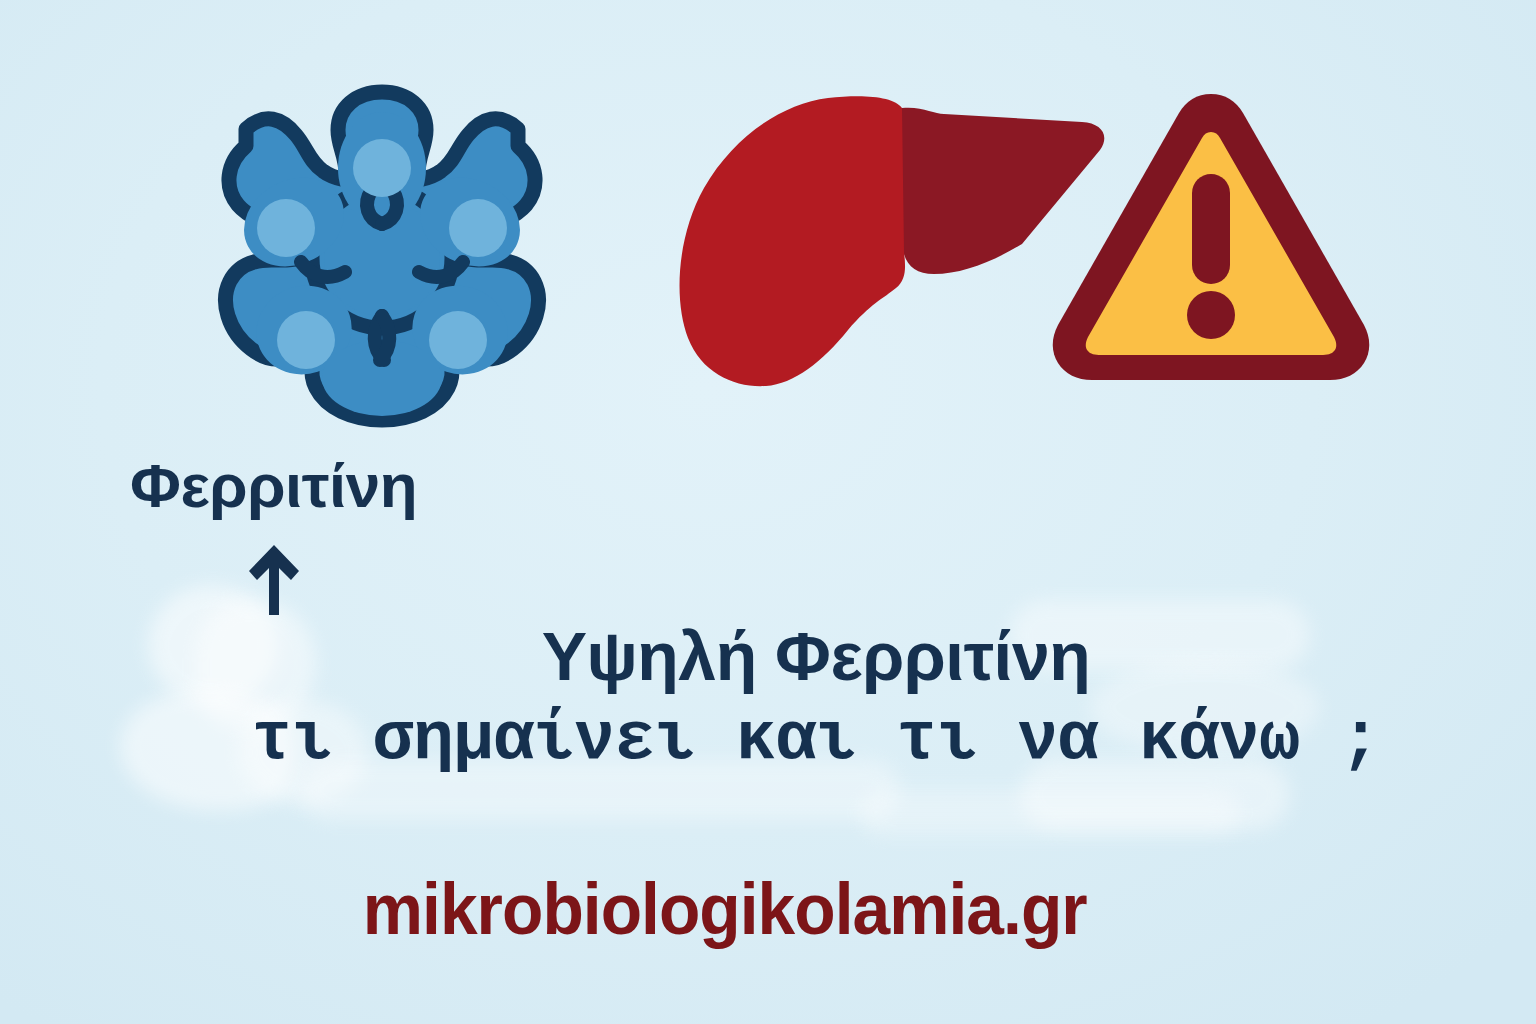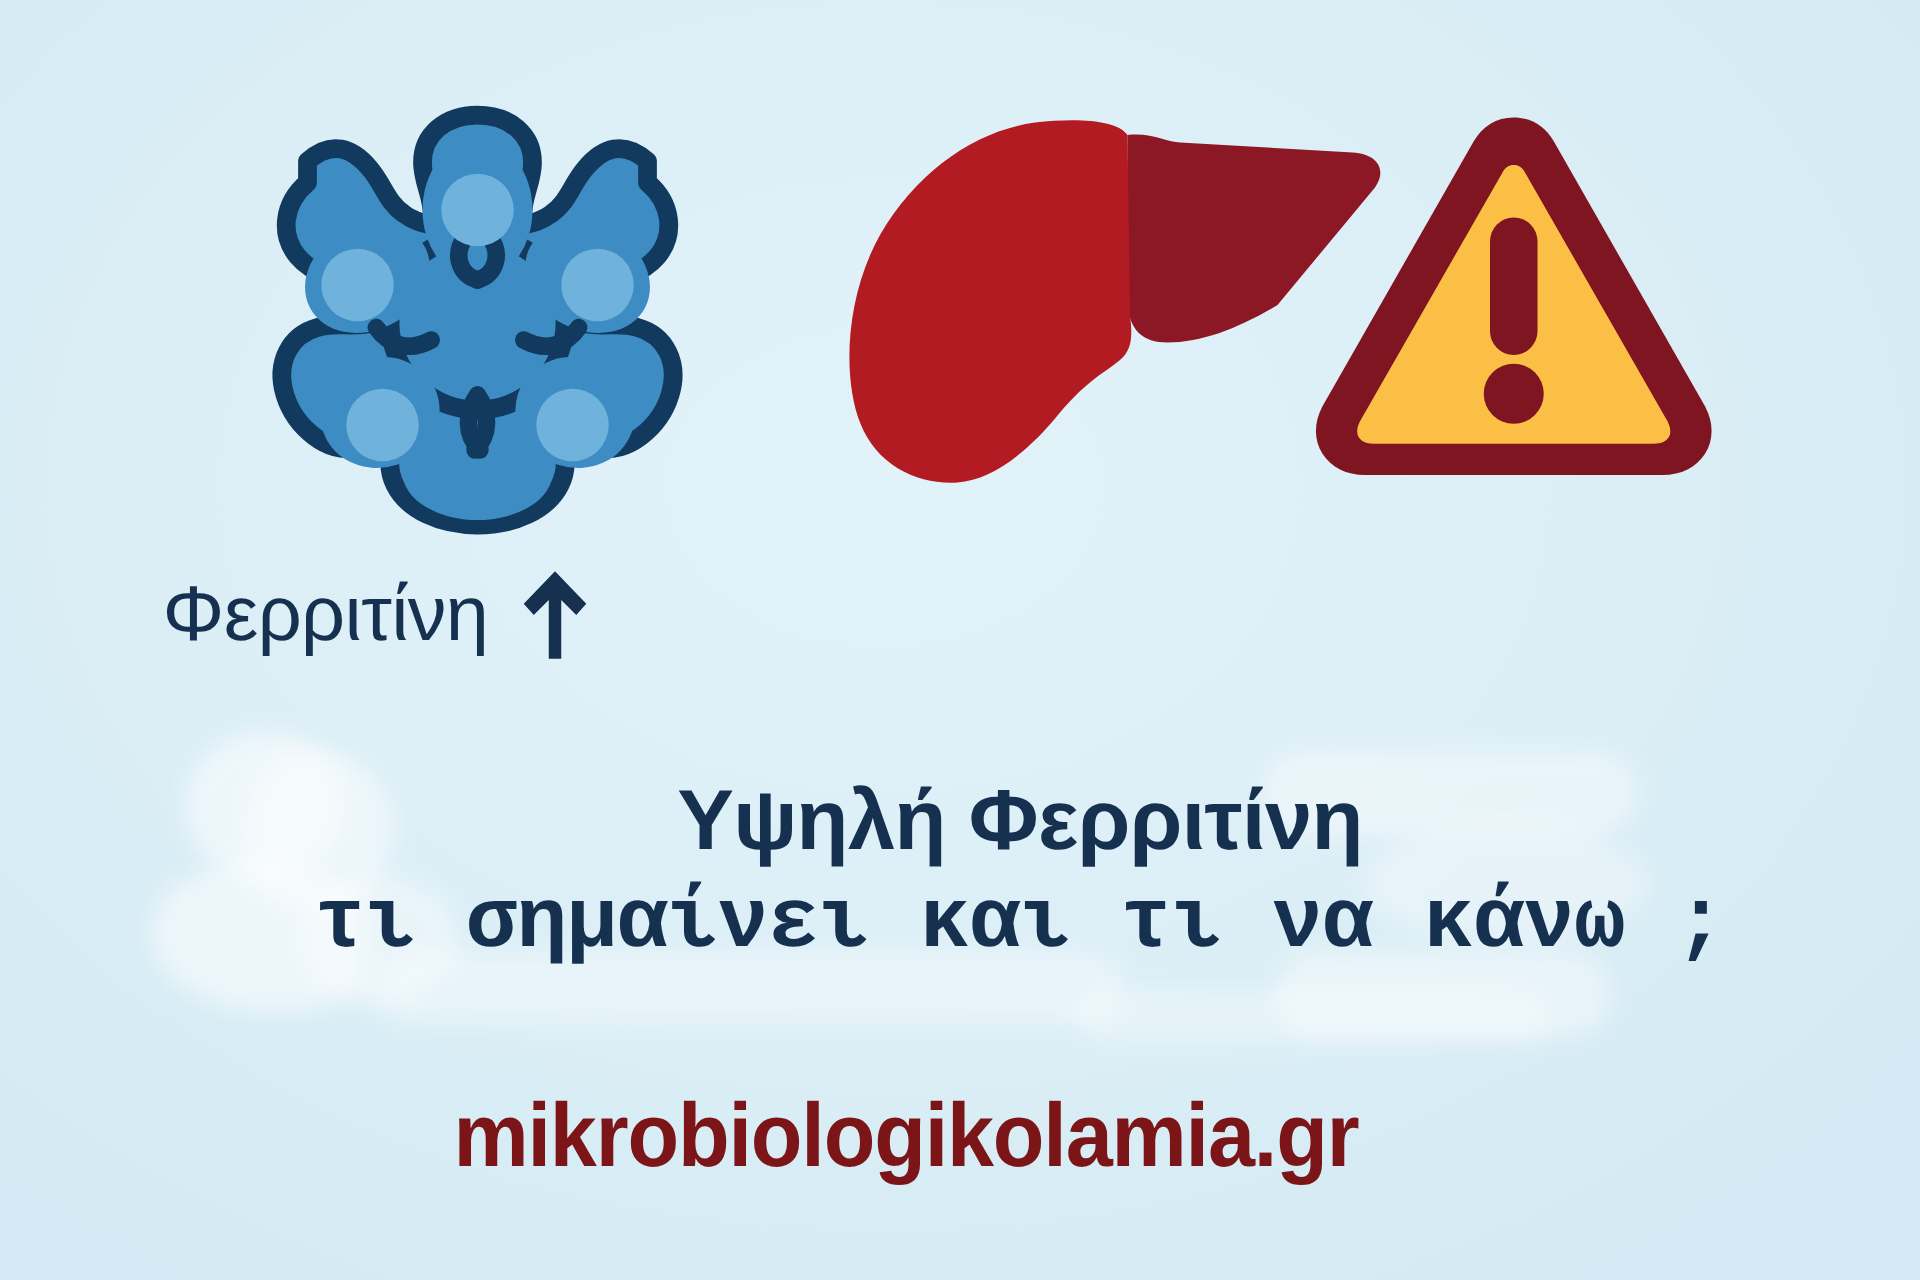--- a/index.html
+++ b/index.html
@@ -75,24 +75,25 @@
   
   .ferritin-label {
     position: absolute;
     left: 130px;
     top: 455px;
     display: flex;
     align-items: center;
     gap: 26px;
     color: #16314f;
     font-size: 62px;
-    font-weight: 400;
+    font-weight: 700;
     letter-spacing: -0.5px;
     line-height: 1;
     white-space: nowrap;
+    flex-direction: column;
   }
   .arrow-up { display: block; width: 54px; height: 74px; }
 
   
   .headline {
     position: absolute;
     left: 0;
     top: 614px;
     width: 1536px;
     text-align: center;

